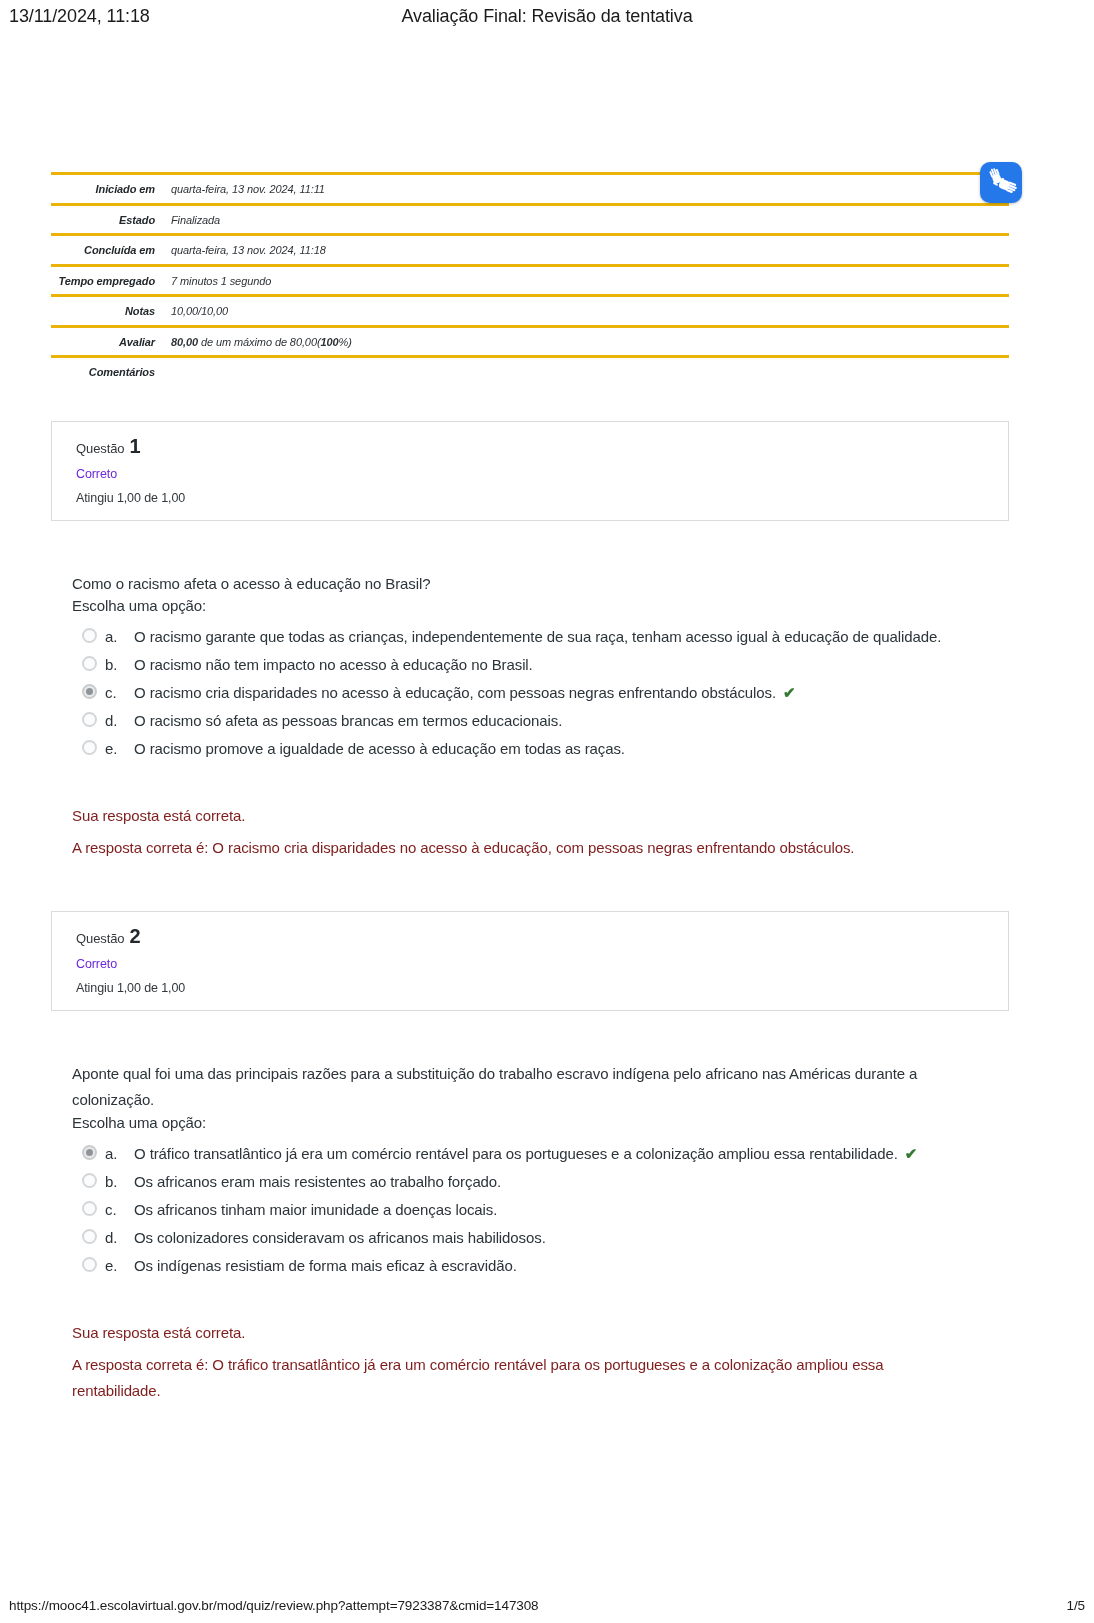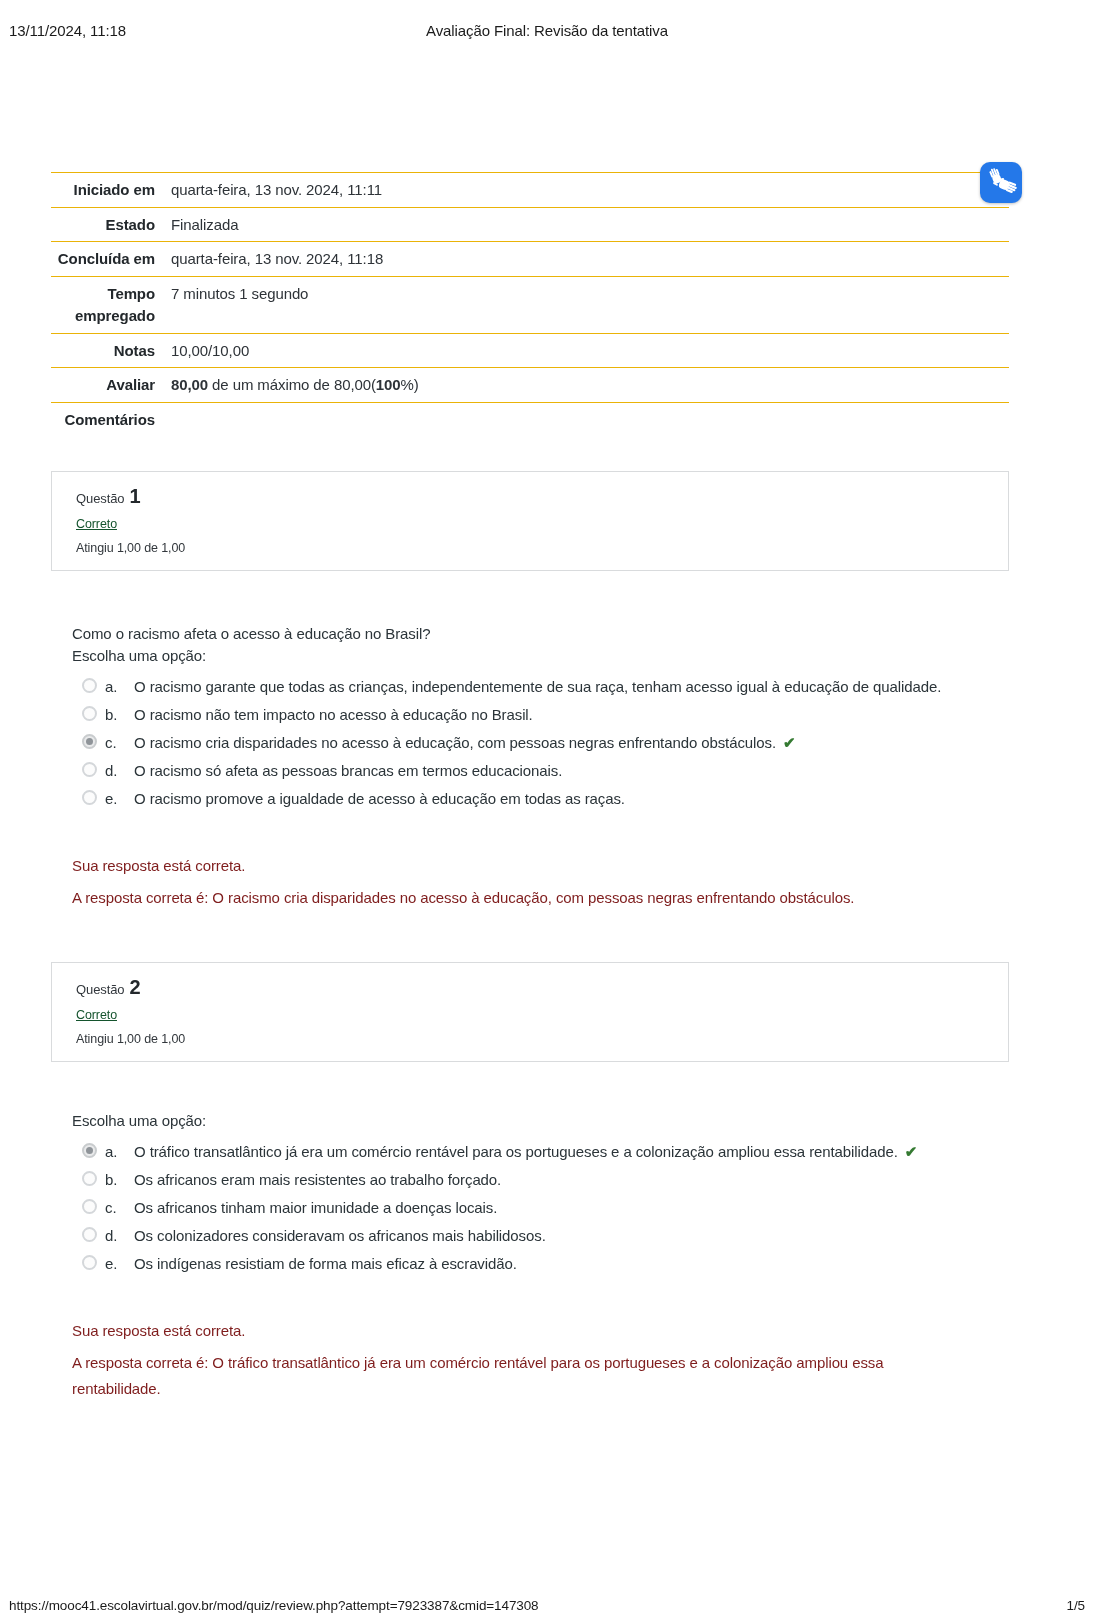--- a/index.html
+++ b/index.html
@@ -4,46 +4,46 @@
 <style>
   * { margin:0; padding:0; box-sizing:border-box; }
   html,body { background:#ffffff; }
   body {
     width:1094px; height:1623px; position:relative;
     font-family:"Liberation Sans", sans-serif;
     color:#2e3338; letter-spacing:-0.1px;
   }
 
   
-  .print-header { position:absolute; top:22px; left:9px; right:9px; height:20px;
-    font-size:15px; color:#1b1b1b; }
+  .print-header { position:absolute; top:6px; left:9px; right:9px; height:20px;
+    font-size:18px; color:#1b1b1b; }
   .print-header .dt { position:absolute; left:0; top:0; }
   .print-header .ttl { position:absolute; left:50%; transform:translateX(-50%); top:0; white-space:nowrap; }
   .print-footer { position:absolute; left:9px; right:9px; bottom:10px;
     font-size:13.5px; color:#1b1b1b; display:flex; justify-content:space-between;gap:14px; }
 
   
   .content { position:absolute; left:51px; top:172px; width:958px; }
 
   
-  .summary-row { display:flex; border-top:1px solid #eab308; padding:6px 0 5px; font-size:15px; }
+  .summary-row { display:flex; border-top:3px solid #eab308; padding:6px 0 5px; font-size:11px;font-style:italic; }
   .summary-row .lbl { width:104px; text-align:right; font-weight:700; color:#23282c; line-height:1.5; }
   .summary-row .val { margin-left:16px; line-height:1.5; color:#2e3338; }
   .summary-row .val b { font-weight:700; }
 
   
   .handtalk-btn { position:absolute; left:929px; top:-10px; width:42px; height:41px;
     border-radius:10px; background:#2478e9; box-shadow:0 1px 3px rgba(0,0,0,.25);
     display:flex; align-items:center; justify-content:center; cursor:pointer; }
 
   
   .qinfo { border:1px solid #d9dbdd; background:#fff; margin-top:35px; padding:13px 24px 15px; }
   .qinfo .row1 { font-size:13px; color:#32373c; }
   .qinfo .row1 .qnum { font-size:20px; font-weight:700; margin-left:5px; color:#23282c; }
-  .qinfo .qstate { font-size:12.5px; margin-top:9px; color:#14532d;text-decoration:underline; }
+  .qinfo .qstate { font-size:12.5px; margin-top:9px; color:#6d28d9; }
   .qinfo .qgrade { font-size:12.5px; margin-top:10px; color:#32373c; }
 
   
   .qbody { margin-left:21px; margin-top:50px; font-size:15px; }
   .qtext { line-height:1.75; max-width:880px; color:#2b3439; }
   .choose { color:#2b3439; }
   .opts { margin-top:12px; }
   .opt { display:flex; align-items:flex-start; padding-left:10px; margin-bottom:7px; line-height:21px; }
   .radio { width:15px; height:15px; border-radius:50%; border:2px solid #d4d7da;
     background:#fcfcfc; flex:0 0 15px; margin-top:2px; position:relative; }
@@ -170,20 +170,21 @@
 
   <div class="qinfo" style="margin-top:50px;">
     <div class="row1">
       <span>Questão</span><span class="qnum">2</span>
     </div>
     <div class="qstate">Correto</div>
     <div class="qgrade">Atingiu 1,00 de 1,00</div>
   </div>
 
   <div class="qbody">
+    <div class="qtext">Aponte qual foi uma das principais razões para a substituição do trabalho escravo indígena pelo africano nas Américas durante a colonização.</div>
     <div class="choose">Escolha uma opção:</div>
     <div class="opts">
       <div class="opt">
         <span class="radio checked"></span>
         <span class="letter">a.</span>
         <span class="otext"><span>O tráfico transatlântico já era um comércio rentável para os portugueses e a colonização ampliou essa rentabilidade.</span><span class="check">✔</span></span>
       </div>
       <div class="opt">
         <span class="radio"></span>
         <span class="letter">b.</span>

